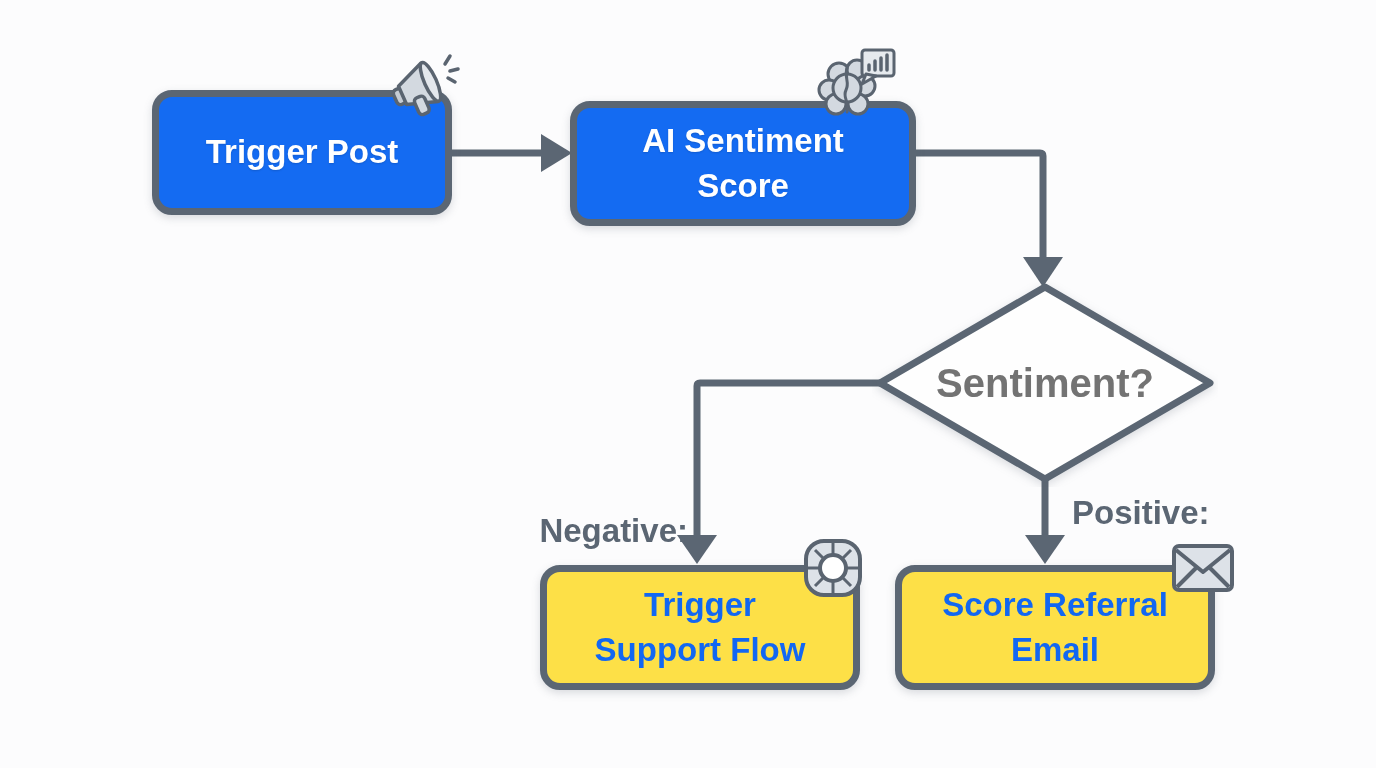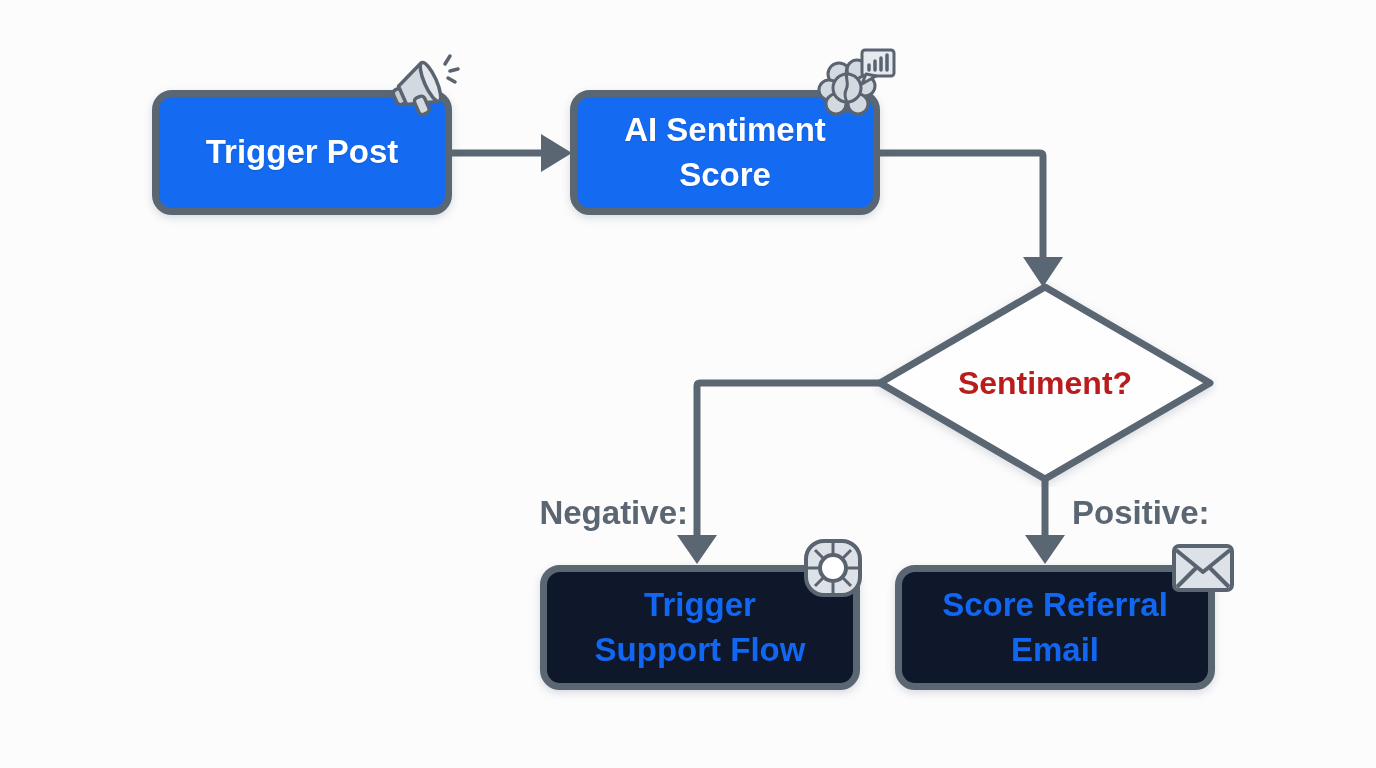--- a/index.html
+++ b/index.html
@@ -32,57 +32,57 @@
     font-size: 33px;
     line-height: 1.35;
     box-shadow: 0 3px 8px rgba(90,100,115,0.22);
   }
   .node.blue {
     background: #146bf2;
     color: #ffffff;
     text-shadow: 0 1px 2px rgba(0,0,0,0.15);
   }
   .node.white {
-    background: #0f172a;
+    background: #fde047;
     color: #1267f2;
   }
   .node .label { display: inline-block; }
   #node-social-post        { left: 152px; top:  90px; width: 300px; height: 125px; }
-  #node-ai-sentiment       { left: 570px; top:  90px; width: 310px; height: 125px; align-items: center; }
+  #node-ai-sentiment       { left: 570px; top:  101px; width: 346px; height: 125px; align-items: center; }
   #node-ai-sentiment .label { max-width: 230px; }
   #node-trigger-support    { left: 540px; top: 565px; width: 320px; height: 125px; }
   #node-trigger-support .label { max-width: 220px; }
   #node-send-referral      { left: 895px; top: 565px; width: 320px; height: 125px; }
   #node-send-referral .label { max-width: 245px; }
 
   .diamond-wrap {
     position: absolute;
     left: 872px; top: 279px;
     width: 346px; height: 208px;
   }
   .diamond-wrap svg { position: absolute; left: 0; top: 0; }
   .diamond-label {
     position: absolute;
     left: 0; top: 0;
     width: 100%; height: 100%;
     display: flex;
     align-items: center;
     justify-content: center;
     font-weight: 700;
-    font-size: 32px;
-    color: #b91c1c;
+    font-size: 40px;
+    color: #737373;
   }
   .branch-label {
     position: absolute;
     font-weight: 700;
     font-size: 33px;
     color: #5b6673;
     white-space: nowrap;
   }
-  #label-negative { right: 688px; top: 494px; }
+  #label-negative { right: 688px; top: 512px; }
   #label-positive { left: 1072px; top: 494px; text-align: center; }
 
   .corner-icon { position: absolute; }
   #icon-megaphone { left: 383px; top: 48px;  width: 78px; height: 80px; }
   #icon-brain     { left: 812px; top: 46px;  width: 86px; height: 88px; }
   #icon-lifebuoy  { left: 801px; top: 536px; width: 64px; height: 64px; }
   #icon-envelope  { left: 1170px; top: 542px; width: 66px; height: 52px; }
 </style>
 </head>
 <body>

